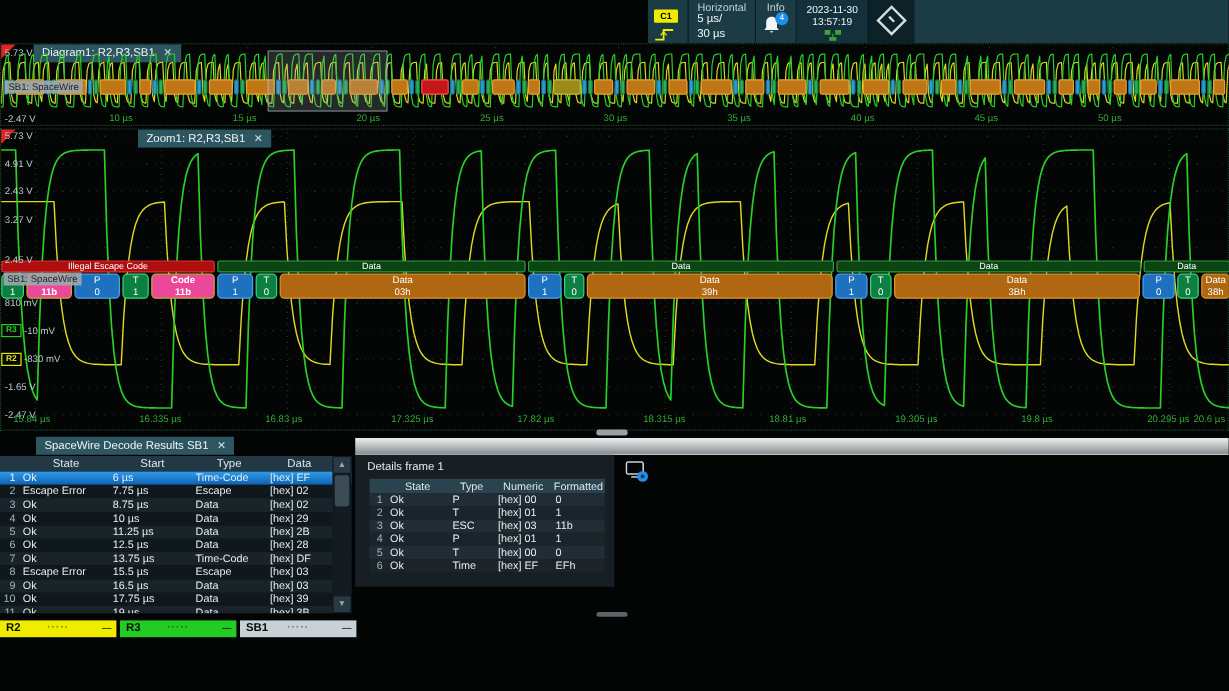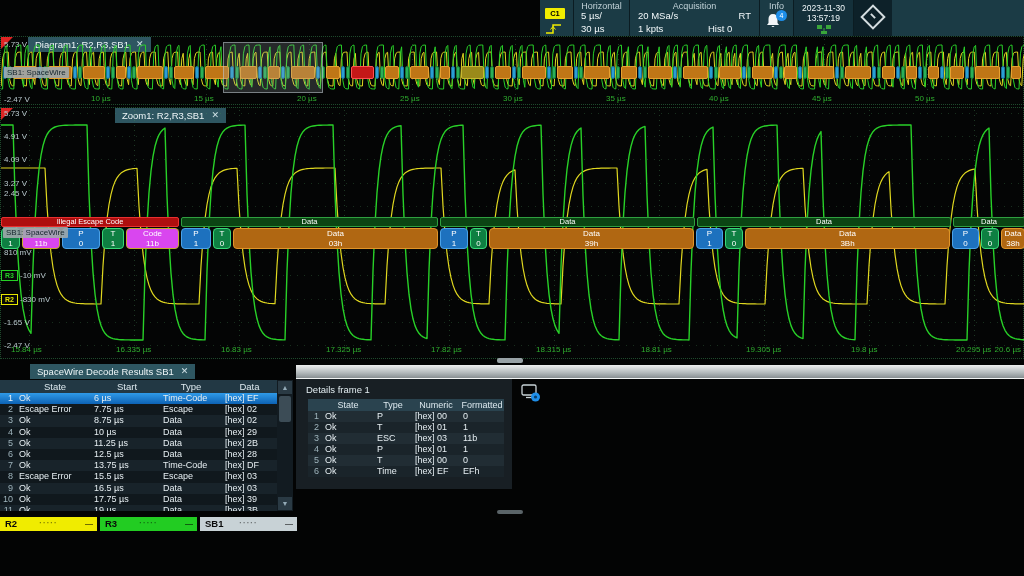--- a/index.html
+++ b/index.html
@@ -45,21 +45,21 @@
 
   
   .frame-bar { position:absolute; height:10px; border:1px solid; border-radius:2px; font-size:7.5px; line-height:8px;
                text-align:center; color:#fff; overflow:hidden; white-space:nowrap; }
   .frame-data  { background:#0b4513; border-color:#2f9f3f; }
   .frame-error { background:#ae0e0e; border-color:#e83030; }
   .fcell { position:absolute; height:21px; border:1px solid; border-radius:4px; overflow:hidden; }
   .fcell div { height:10px; line-height:10px; font-size:8px; text-align:center; color:#fff; white-space:nowrap; }
   .k-p    { background:#1d71be; border-color:#4aa2e8; }
   .k-t    { background:#0e7f42; border-color:#38d878; }
-  .k-esc  { background:#d946ef; border-color:#c4ac28; }
+  .k-esc  { background:#ec4899; border-color:#c4ac28;font-weight:bold; }
   .k-data { background:#b06712; border-color:#e09428; }
 
   
   .res-tab { left:30px; top:364px; }
   .res-wrap { left:0; top:380px; width:293px; height:131px; background:#0c1317; overflow:hidden; }
   .res-grid { display:grid; grid-template-columns:16px 78px 66px 62px 55px; }
   .res-head { background:#223844; color:#dce8ee; font-size:9.5px; height:13px; line-height:13px; }
   .res-head div { text-align:center; }
   .res-row { height:11.2px; font-size:9px; line-height:11.2px; color:#e6eef2; }
   .res-row.odd { background:#18232a; } .res-row.even { background:#10181d; }
@@ -109,27 +109,20 @@
     <div class="c1-badge">C1</div>
     <svg width="18" height="13" style="left:5px; top:22px">
       <polyline points="1,11 8,11 8,3 16,3" fill="none" stroke="#f0ec00" stroke-width="1.5"></polyline>
       <polyline points="5.5,7.5 8,4.5 10.5,7.5" fill="none" stroke="#f0ec00" stroke-width="1"></polyline>
     </svg>
   </div>
   <div class="tb-cell" style="width:56px">
     <div class="tb-title">Horizontal</div>
     <div class="tb-val r1" style="left:7px">5 µs/</div>
     <div class="tb-val r2" style="left:7px">30 µs</div>
-  </div>
-  <div class="tb-cell" style="width:130px">
-    <div class="tb-title">Acquisition</div>
-    <div class="tb-val r1" style="left:8px">20 MSa/s</div>
-    <div class="tb-val r1" style="right:8px">RT</div>
-    <div class="tb-val r2" style="left:8px">1 kpts</div>
-    <div class="tb-val r2" style="left:78px">Hist 0</div>
   </div>
   <div class="tb-cell" style="width:34px">
     <div class="tb-title">Info</div>
     <svg width="16" height="17" style="left:5px; top:13px">
       <path d="M8 1 C5 1 3.5 3 3.5 6 L3.5 10 L2 12 L14 12 L12.5 10 L12.5 6 C12.5 3 11 1 8 1 Z M6.5 13 A1.6 1.6 0 0 0 9.5 13 Z" fill="#f2f6f8"></path>
     </svg>
     <div class="bell-badge">4</div>
   </div>
   <div class="tb-cell clock-cell" style="width:60px">
     <div class="tb-val" style="top:3px; left:0; right:0; text-align:center; font-size:8.5px">2023-11-30</div>
@@ -385,23 +378,23 @@
       <div>T</div>
       <div>0</div>
     </div>
     <div class="fcell k-data" style="position: absolute; left: 1000px; top: 120px; width: 24px; height: 21px;">
       <div>Data</div>
       <div>38h</div>
     </div>
     <div class="buslabel" style="position: absolute; left: 2px; top: 119px;">SB1: SpaceWire</div>
     <div class="vlabel" style="position: absolute; left: 3px; top: 1px;">5.73 V</div>
     <div class="vlabel" style="position: absolute; left: 3px; top: 24.2px;">4.91 V</div>
-    <div class="vlabel" style="position: absolute; left: 3px; top: 47.4px;">4.09 V</div>
+    <div class="vlabel" style="position: absolute; left: 3px; top: 47.4px;">2.43 V</div>
     <div class="vlabel" style="position: absolute; left: 3px; top: 70.6px;">3.27 V</div>
-    <div class="vlabel" style="position: absolute; left: 3px; top: 81px;">2.45 V</div>
+    <div class="vlabel" style="position: absolute; left: 3px; top: 104px;">2.45 V</div>
     <div class="vlabel" style="position: absolute; left: 3px; top: 140.2px;">810 mV</div>
     <div class="vlabel" style="position: absolute; left: 19px; top: 163.4px;">-10 mV</div>
     <div class="vlabel" style="position: absolute; left: 19px; top: 186.6px;">-830 mV</div>
     <div class="vlabel" style="position: absolute; left: 3px; top: 209.8px;">-1.65 V</div>
     <div class="vlabel" style="position: absolute; left: 3px; top: 233px;">-2.47 V</div>
     <div class="chan-tag" style="position: absolute; left: 0px; top: 162.4px; border-color: rgb(37, 208, 37); color: rgb(37, 208, 37);">R3</div>
     <div class="chan-tag" style="position: absolute; left: 0px; top: 185.6px; border-color: rgb(230, 230, 0); color: rgb(230, 230, 0);">R2</div>
     <div class="tick" style="position: absolute; left: 10px; top: 237px;">15.84 µs</div>
     <div class="tick" style="position: absolute; left: 115px; top: 237px;">16.335 µs</div>
     <div class="tick" style="position: absolute; left: 220px; top: 237px;">16.83 µs</div>

